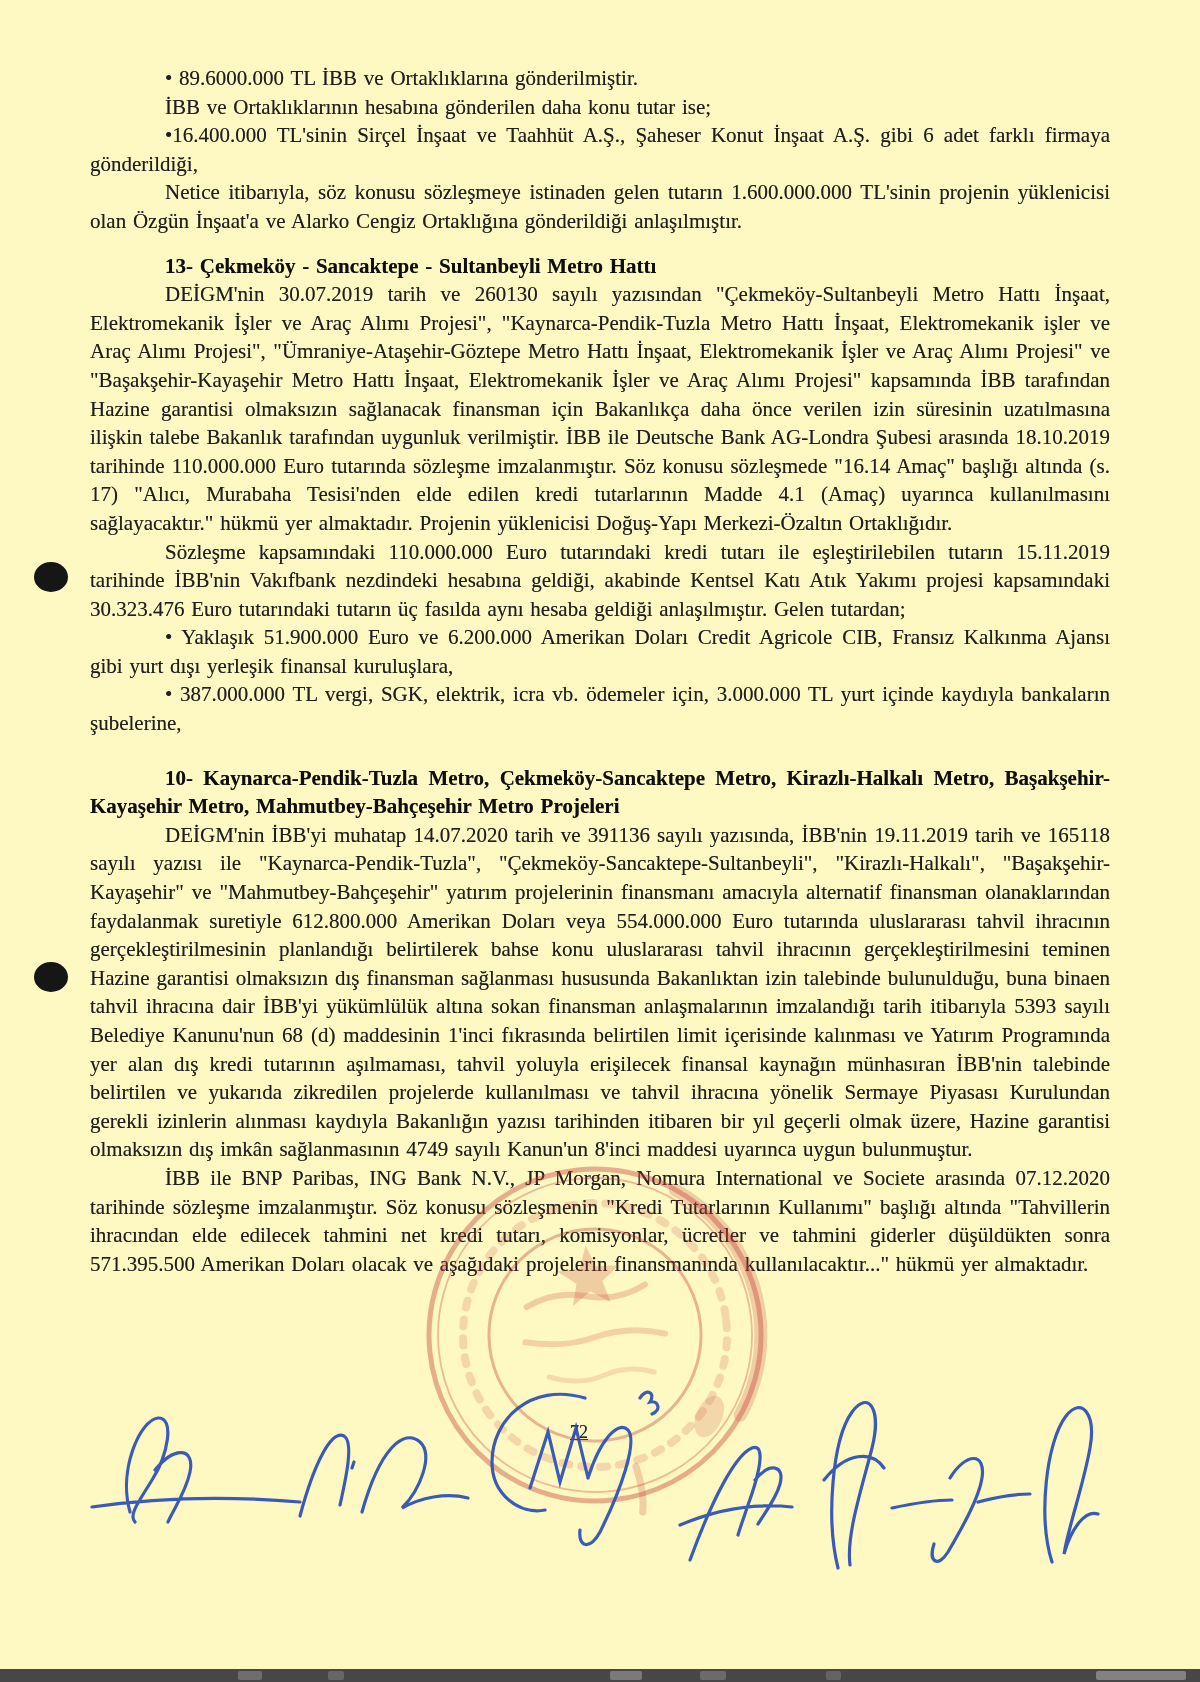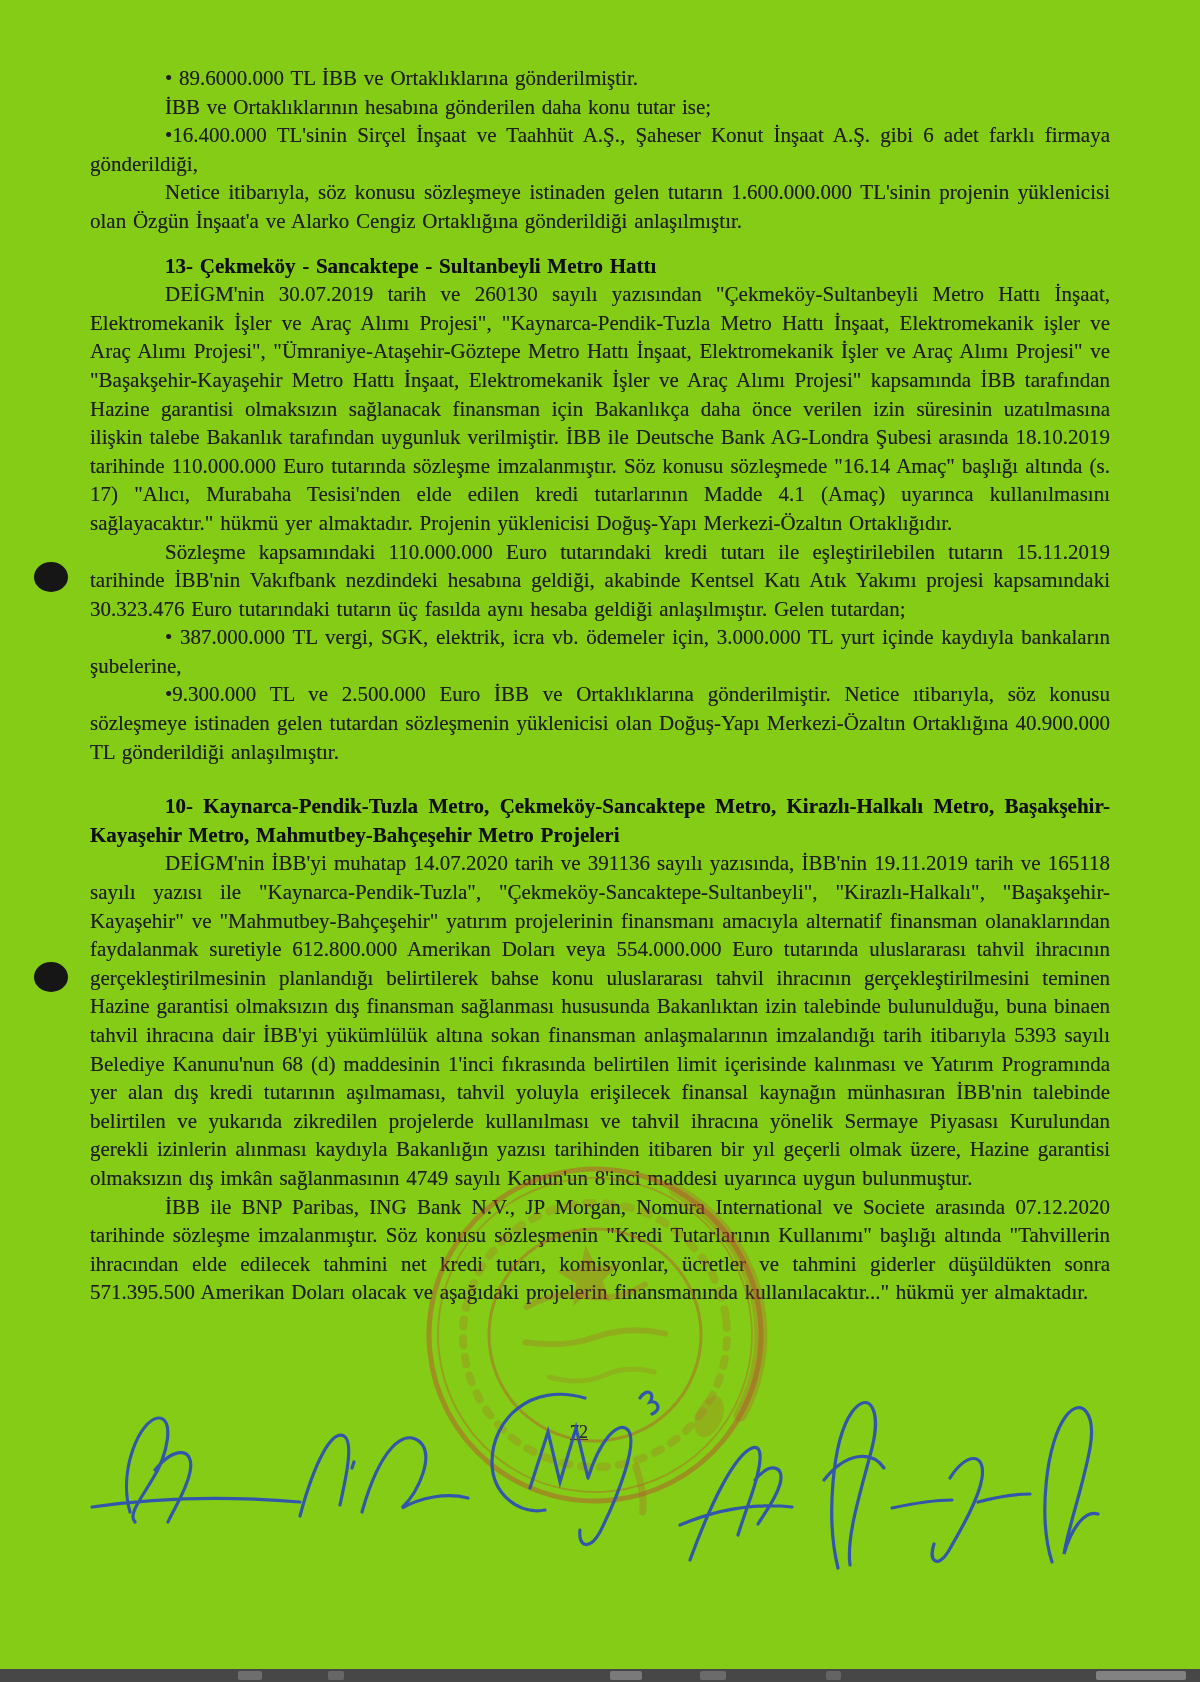--- a/index.html
+++ b/index.html
@@ -2,21 +2,21 @@
 <html><head>
 <meta charset="utf-8">
 <style>
   html,body{margin:0;padding:0;}
   body{
     width:1200px;height:1682px;
     background:#ffffff;
     font-family:"Liberation Serif","DejaVu Serif",serif;
     position:relative;overflow:hidden;
   }
-  .page{position:absolute;inset:0;background:#84cc16;}
+  .page{position:absolute;inset:0;background:#fef9c3;}
   .content{
     position:absolute;left:90px;top:64px;width:1020px;
     font-size:21px;line-height:28.6px;color:#1e1e1e;
     text-align:justify;word-spacing:1.5px;
     text-shadow:0 0 .6px rgba(20,20,20,.5);
   }
   .content p{margin:0;text-indent:75px;}
   .heading{font-weight:bold;color:#0f0f0f;}
   .gap11{margin-top:16px !important;}
   .gap12{margin-top:26px !important;}
@@ -46,22 +46,22 @@
 
   <div class="content">
     <p>• 89.6000.000 TL İBB ve Ortaklıklarına gönderilmiştir.</p>
     <p>İBB ve Ortaklıklarının hesabına gönderilen daha konu tutar ise;</p>
     <p>•16.400.000 TL'sinin Sirçel İnşaat ve Taahhüt A.Ş., Şaheser Konut İnşaat A.Ş. gibi 6 adet farklı firmaya gönderildiği,</p>
     <p>Netice itibarıyla, söz konusu sözleşmeye istinaden gelen tutarın 1.600.000.000 TL'sinin projenin yüklenicisi olan Özgün İnşaat'a ve Alarko Cengiz Ortaklığına gönderildiği anlaşılmıştır.</p>
 
     <p class="heading gap11">13- Çekmeköy - Sancaktepe - Sultanbeyli Metro Hattı</p>
     <p>DEİGM'nin 30.07.2019 tarih ve 260130 sayılı yazısından "Çekmeköy-Sultanbeyli Metro Hattı İnşaat, Elektromekanik İşler ve Araç Alımı Projesi", "Kaynarca-Pendik-Tuzla Metro Hattı İnşaat, Elektromekanik işler ve Araç Alımı Projesi", "Ümraniye-Ataşehir-Göztepe Metro Hattı İnşaat, Elektromekanik İşler ve Araç Alımı Projesi" ve "Başakşehir-Kayaşehir Metro Hattı İnşaat, Elektromekanik İşler ve Araç Alımı Projesi" kapsamında İBB tarafından Hazine garantisi olmaksızın sağlanacak finansman için Bakanlıkça daha önce verilen izin süresinin uzatılmasına ilişkin talebe Bakanlık tarafından uygunluk verilmiştir. İBB ile Deutsche Bank AG-Londra Şubesi arasında 18.10.2019 tarihinde 110.000.000 Euro tutarında sözleşme imzalanmıştır. Söz konusu sözleşmede "16.14 Amaç" başlığı altında (s. 17) "Alıcı, Murabaha Tesisi'nden elde edilen kredi tutarlarının Madde 4.1 (Amaç) uyarınca kullanılmasını sağlayacaktır." hükmü yer almaktadır. Projenin yüklenicisi Doğuş-Yapı Merkezi-Özaltın Ortaklığıdır.</p>
     <p>Sözleşme kapsamındaki 110.000.000 Euro tutarındaki kredi tutarı ile eşleştirilebilen tutarın 15.11.2019 tarihinde İBB'nin Vakıfbank nezdindeki hesabına geldiği, akabinde Kentsel Katı Atık Yakımı projesi kapsamındaki 30.323.476 Euro tutarındaki tutarın üç fasılda aynı hesaba geldiği anlaşılmıştır. Gelen tutardan;</p>
+    <p>• Yaklaşık 51.900.000 Euro ve 6.200.000 Amerikan Doları Credit Agricole CIB, Fransız Kalkınma Ajansı gibi yurt dışı yerleşik finansal kuruluşlara,</p>
     <p>• 387.000.000 TL vergi, SGK, elektrik, icra vb. ödemeler için, 3.000.000 TL yurt içinde kaydıyla bankaların şubelerine,</p>
-    <p>•9.300.000 TL ve 2.500.000 Euro İBB ve Ortaklıklarına gönderilmiştir. Netice ıtibarıyla, söz konusu sözleşmeye istinaden gelen tutardan sözleşmenin yüklenicisi olan Doğuş-Yapı Merkezi-Özaltın Ortaklığına 40.900.000 TL gönderildiği anlaşılmıştır.</p>
 
     <p class="heading gap12">10- Kaynarca-Pendik-Tuzla Metro, Çekmeköy-Sancaktepe Metro, Kirazlı-Halkalı Metro, Başakşehir-Kayaşehir Metro, Mahmutbey-Bahçeşehir Metro Projeleri</p>
     <p>DEİGM'nin İBB'yi muhatap 14.07.2020 tarih ve 391136 sayılı yazısında, İBB'nin 19.11.2019 tarih ve 165118 sayılı yazısı ile "Kaynarca-Pendik-Tuzla", "Çekmeköy-Sancaktepe-Sultanbeyli", "Kirazlı-Halkalı", "Başakşehir-Kayaşehir" ve "Mahmutbey-Bahçeşehir" yatırım projelerinin finansmanı amacıyla alternatif finansman olanaklarından faydalanmak suretiyle 612.800.000 Amerikan Doları veya 554.000.000 Euro tutarında uluslararası tahvil ihracının gerçekleştirilmesinin planlandığı belirtilerek bahse konu uluslararası tahvil ihracının gerçekleştirilmesini teminen Hazine garantisi olmaksızın dış finansman sağlanması hususunda Bakanlıktan izin talebinde bulunulduğu, buna binaen tahvil ihracına dair İBB'yi yükümlülük altına sokan finansman anlaşmalarının imzalandığı tarih itibarıyla 5393 sayılı Belediye Kanunu'nun 68 (d) maddesinin 1'inci fıkrasında belirtilen limit içerisinde kalınması ve Yatırım Programında yer alan dış kredi tutarının aşılmaması, tahvil yoluyla erişilecek finansal kaynağın münhasıran İBB'nin talebinde belirtilen ve yukarıda zikredilen projelerde kullanılması ve tahvil ihracına yönelik Sermaye Piyasası Kurulundan gerekli izinlerin alınması kaydıyla Bakanlığın yazısı tarihinden itibaren bir yıl geçerli olmak üzere, Hazine garantisi olmaksızın dış imkân sağlanmasının 4749 sayılı Kanun'un 8'inci maddesi uyarınca uygun bulunmuştur.</p>
     <p>İBB ile BNP Paribas, ING Bank N.V., JP Morgan, Nomura International ve Societe arasında 07.12.2020 tarihinde sözleşme imzalanmıştır. Söz konusu sözleşmenin "Kredi Tutarlarının Kullanımı" başlığı altında "Tahvillerin ihracından elde edilecek tahmini net kredi tutarı, komisyonlar, ücretler ve tahmini giderler düşüldükten sonra 571.395.500 Amerikan Doları olacak ve aşağıdaki projelerin finansmanında kullanılacaktır..." hükmü yer almaktadır.</p>
   </div>
 
   <div class="page-number">72</div>
 
   <svg class="overlay" width="1200" height="1682" viewBox="0 0 1200 1682">
 

